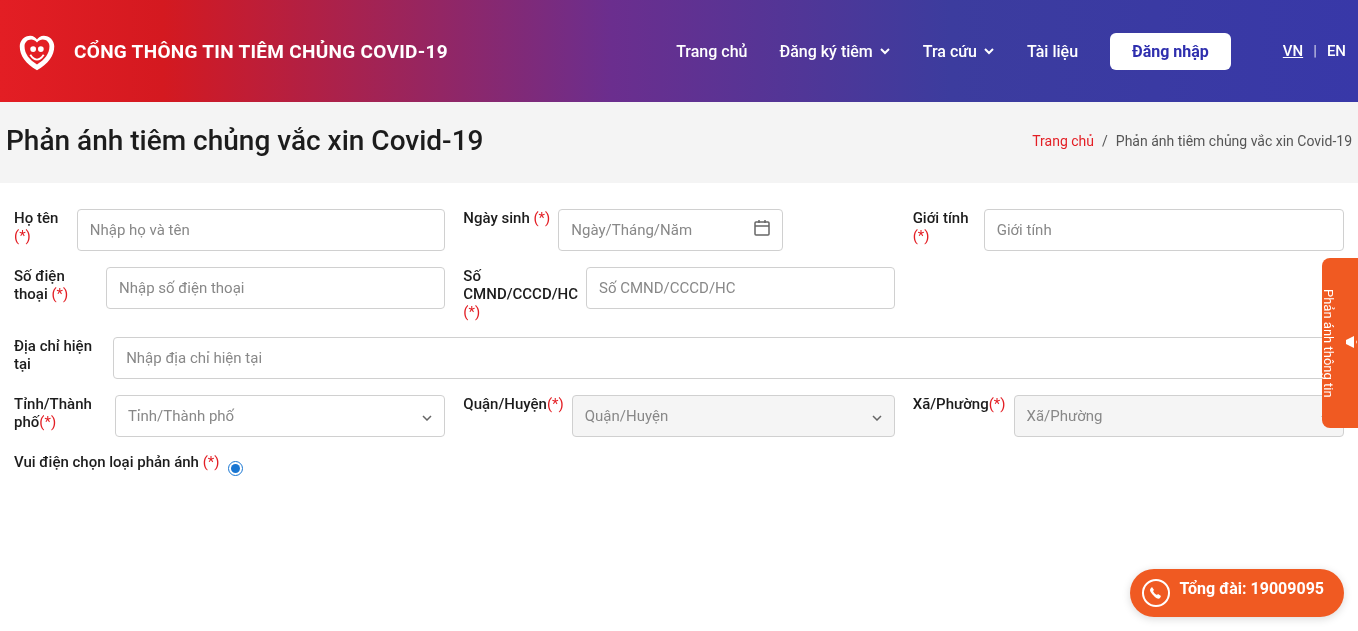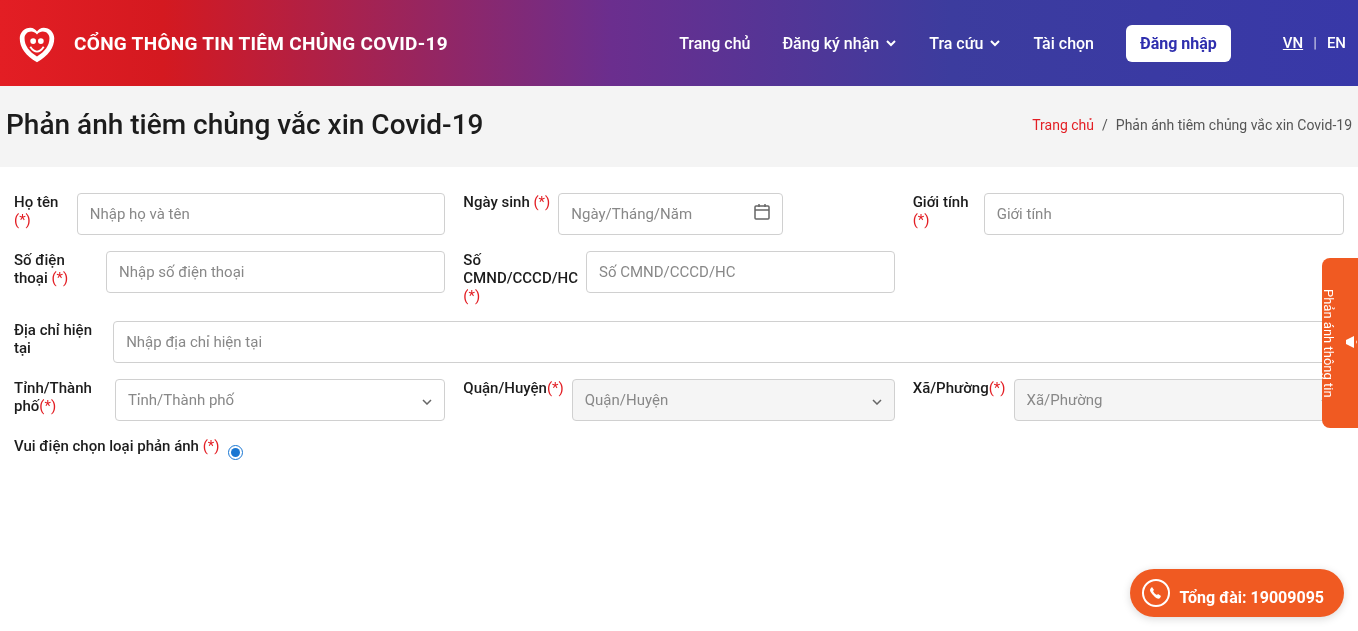--- a/index.html
+++ b/index.html
@@ -1,25 +1,25 @@
 <!DOCTYPE html>
 <html><head>
 <meta charset="utf-8">
 <style>
 *{margin:0;padding:0;box-sizing:border-box;font-family:-apple-system,BlinkMacSystemFont,"Segoe UI",Roboto,Arial,sans-serif}
 body{background:#fff;width:1358px;height:631px;overflow:hidden;position:relative}
-.header{height:86px;background:linear-gradient(90deg,#e31e24 0%,#d41920 12%,#6b2e8e 45%,#3c3c9e 70%,#3838a8 100%);display:flex;align-items:center;padding:0 12px 0 14px;color:#fff}
+.header{height:102px;background:linear-gradient(90deg,#e31e24 0%,#d41920 12%,#6b2e8e 45%,#3c3c9e 70%,#3838a8 100%);display:flex;align-items:center;padding:0 12px 0 14px;color:#fff}
 .logo-wrap{display:flex;align-items:center;gap:14px}
 .logo{width:46px;height:46px;display:flex;align-items:center;justify-content:center}
 .logo svg{width:46px;height:46px}
 .brand{font-size:19px;font-weight:700;letter-spacing:.3px}
 .nav{margin-left:auto;display:flex;align-items:center;gap:32px;font-size:16px}
 .nav-item{display:flex;align-items:center;gap:6px;cursor:pointer;font-weight:500}
 .chev{width:12px;height:12px;display:inline-flex}
-.login-btn{background:#fff;color:#2f2fae;border:none;border-radius:6px;padding:9px 14px;font-size:16px;font-weight:700;cursor:pointer}
+.login-btn{background:#fff;color:#2f2fae;border:none;border-radius:6px;padding:9px 22px;font-size:16px;font-weight:700;cursor:pointer}
 .lang{display:flex;align-items:flex-end;gap:10px;font-size:15px;font-weight:500;margin-left:20px}
 .lang .active{text-decoration:underline}
 .sep{opacity:.7}
 .titlebar{background:#f4f4f4;padding:22px 6px 26px;display:flex;align-items:center;justify-content:space-between}
 .page-title{font-size:28px;font-weight:500;color:#1c1c1c}
 .breadcrumb{font-size:14px;color:#555;display:flex;align-items:center;gap:8px}
 .breadcrumb .home{color:#e31e24}
 .form{padding:26px 14px 0}
 .row{display:flex;gap:18px;margin-bottom:16px}
 .field{flex:1;display:flex;flex-direction:row;gap:8px}
@@ -30,21 +30,21 @@
 .input::placeholder{color:#888}
 .input-wrap{position:relative}
 .input-icon{position:absolute;right:12px;top:50%;transform:translateY(-50%);color:#666;pointer-events:none}
 .select{display:flex;align-items:center;justify-content:space-between;cursor:pointer;color:#888}
 .select.dis{background:#f5f5f5}
 .radio-row{display:flex;align-items:center;gap:8px;padding-top:8px}
 .radio-row input{width:15px;height:15px;accent-color:#1976d2}
 .radio-row label{font-size:15px;color:#1c1c1c}
 .side-tab{position:fixed;right:0;top:258px;width:36px;height:170px;background:#f05a22;border-radius:8px 0 0 8px;display:flex;flex-direction:column;align-items:center;justify-content:center;color:#fff;writing-mode:vertical-rl;text-orientation:mixed;font-size:13px;gap:8px;cursor:pointer;padding:10px 0}
 .side-tab .ic{writing-mode:horizontal-tb;transform:none}
-.hotline{position:fixed;right:14px;bottom:14px;background:#f05a22;color:#fff;border-radius:26px;padding:10px 20px 10px 12px;display:flex;align-items:flex-end;gap:10px;font-size:16px;font-weight:700;cursor:pointer;box-shadow:0 2px 8px rgba(0,0,0,.15)}
+.hotline{position:fixed;right:14px;bottom:14px;background:#f05a22;color:#fff;border-radius:26px;padding:10px 20px 10px 12px;display:flex;align-items:flex-start;gap:10px;font-size:16px;font-weight:700;cursor:pointer;box-shadow:0 2px 8px rgba(0,0,0,.15)}
 .hotline .ph{width:28px;height:28px;border-radius:50%;border:2px solid #fff;display:flex;align-items:center;justify-content:center}
 .empty-third{flex:1}
 </style>
 </head>
 <body>
 
 <div class="header">
   <div class="logo-wrap">
     <div class="logo">
       <svg viewBox="0 0 48 48">
@@ -55,37 +55,37 @@
           <path d="M17 28c2 3 5 5 7 5s5-2 7-5" stroke="#fff" stroke-width="2" fill="none"></path>
         </svg>
     </div>
     <div class="brand">CỔNG THÔNG TIN TIÊM CHỦNG COVID-19</div>
   </div>
   <div class="nav">
     <div class="nav-item">
         <span>Trang chủ</span>
       </div>
     <div class="nav-item">
-      <span>Đăng ký nhận</span>
+      <span>Đăng ký tiêm</span>
       <span class="chev">
           <svg viewBox="0 0 12 12">
             <path d="M2 4l4 4 4-4" stroke="#fff" stroke-width="2" fill="none"></path>
           </svg>
         </span>
     </div>
     <div class="nav-item">
       <span>Tra cứu</span>
       <span class="chev">
           <svg viewBox="0 0 12 12">
             <path d="M2 4l4 4 4-4" stroke="#fff" stroke-width="2" fill="none"></path>
           </svg>
         </span>
     </div>
     <div class="nav-item">
-        <span>Tài chọn</span>
+        <span>Tài liệu</span>
       </div>
     <button class="login-btn">Đăng nhập</button>
     <div class="lang">
       <span class="active">VN</span>
       <span class="sep">|</span>
       <span>EN</span>
     </div>
   </div>
 </div>
 

